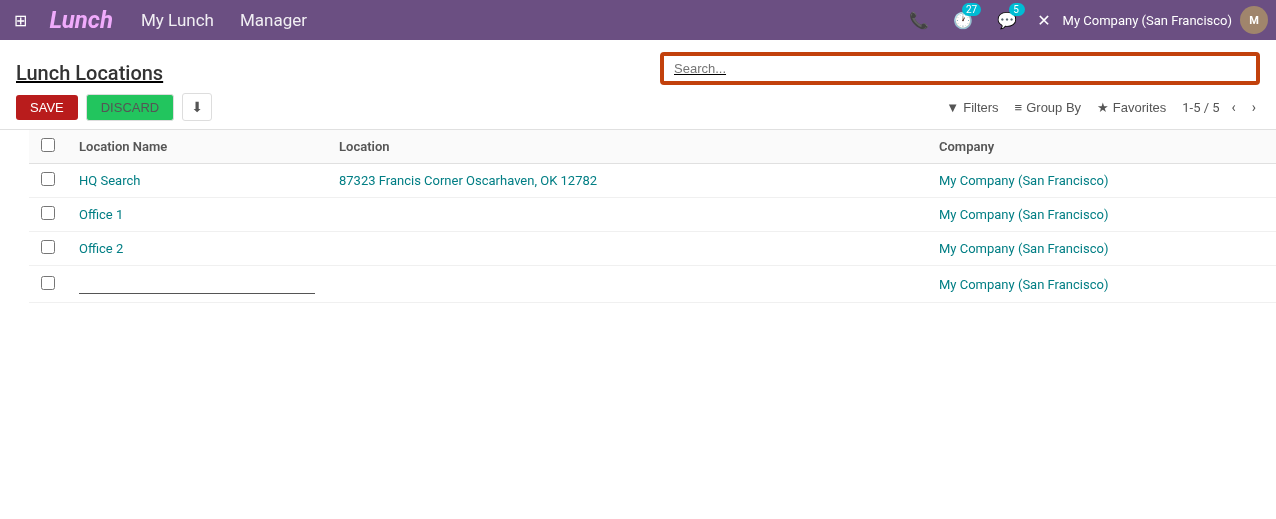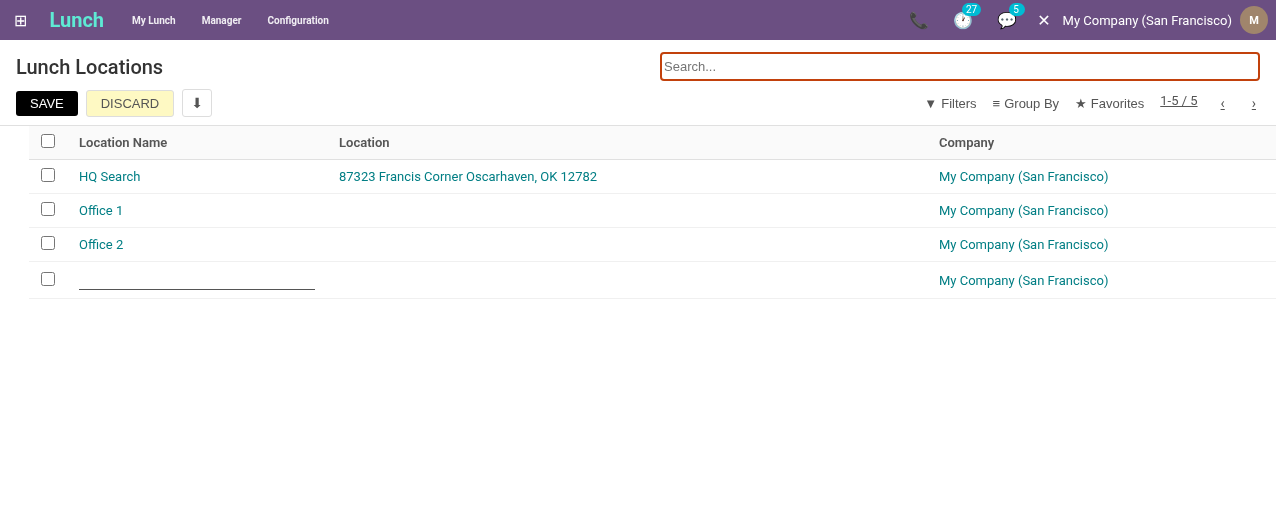--- a/index.html
+++ b/index.html
@@ -9,29 +9,28 @@
     .topbar {
       background: #6b4f82;
       color: white;
       height: 40px;
       display: flex;
       align-items: center;
       padding: 0 8px;
       gap: 4px;
     }
     .topbar-grid-icon { color: white; font-size: 16px; padding: 0 6px; cursor: pointer; }
-    .topbar-title { color: #5eead4; font-size: 20px; font-weight: bold; padding: 0 12px; }
+    .topbar-title { color: #f0abfc; font-size: 24px; font-weight: bold; padding: 0 12px; font-style: italic; }
     .topbar-nav { display: flex; gap: 2px; flex: 1; }
     .topbar-nav-item {
       color: rgba(255,255,255,0.9);
       padding: 8px 12px;
       cursor: pointer;
-      font-size: 10px;
+      font-size: 17px;
       border-radius: 2px;
-      font-weight: bold;
     }
     .topbar-right { display: flex; align-items: center; gap: 8px; margin-left: auto; }
     .topbar-icon-btn {
       color: white;
       padding: 4px 8px;
       cursor: pointer;
       position: relative;
       font-size: 16px;
     }
     .badge {
@@ -53,60 +52,61 @@
       color: white; font-size: 11px; font-weight: bold; overflow: hidden;
     }
     .topbar-close { color: white; font-size: 16px; cursor: pointer; padding: 4px; }
 
     
     .content { background: white; min-height: calc(519px - 40px); }
 
     
     .page-header {
       display: flex;
-      align-items: center;
+      align-items: flex-end;
       justify-content: space-between;
       padding: 12px 16px 0 16px;
+      text-decoration: underline;
     }
     .page-title { font-size: 20px; font-weight: 500; color: #333; }
 
     
     .search-bar {
       flex: 1;
       margin-left: 40px;
-      border: 2px solid #c2410c;
+      border: 4px solid #c2410c;
       border-radius: 4px;
-      padding: 5px 2px;
+      padding: 5px 10px;
       font-size: 13px;
       color: #888;
       outline: none;
       background: white;
       max-width: 600px;
     }
 
     
     .toolbar {
       display: flex;
       align-items: center;
       padding: 8px 16px;
       gap: 8px;
       border-bottom: 1px solid #e0e0e0;
     }
     .btn-save {
-      background: #000000;
+      background: #b91c1c;
       color: white;
       border: none;
       padding: 5px 14px;
       border-radius: 3px;
       cursor: pointer;
       font-size: 13px;
       font-weight: 500;
     }
     .btn-discard {
-      background: #fef9c3;
+      background: #22c55e;
       color: #555;
       border: 1px solid #ddd;
       padding: 5px 14px;
       border-radius: 3px;
       cursor: pointer;
       font-size: 13px;
     }
     .btn-download {
       background: white;
       color: #555;
@@ -129,22 +129,22 @@
       display: flex;
       align-items: center;
       gap: 4px;
       background: none;
       border: none;
     }
     .pagination {
       color: #555;
       font-size: 13px;
       display: flex;
-      gap: 19px;
-      text-decoration: underline;
+      align-items: center;
+      gap: 8px;
     }
     .pagination-arrow {
       cursor: pointer;
       color: #555;
       font-size: 14px;
       padding: 2px 4px;
     }
 
     
     .data-table { width: 100%; border-collapse: collapse; margin-left: 29px; }
@@ -184,21 +184,20 @@
   </style>
 </head>
 <body>
 
 <div class="topbar">
   <span class="topbar-grid-icon">⊞</span>
   <span class="topbar-title">Lunch</span>
   <nav class="topbar-nav">
     <span class="topbar-nav-item">My Lunch</span>
     <span class="topbar-nav-item">Manager</span>
-    <span class="topbar-nav-item">Configuration</span>
   </nav>
   <div class="topbar-right">
     <div class="topbar-icon-btn">
       📞
     </div>
     <div class="topbar-icon-btn" style="position:relative;">
       🕐
       <span class="badge">27</span>
     </div>
     <div class="topbar-icon-btn" style="position:relative;">

